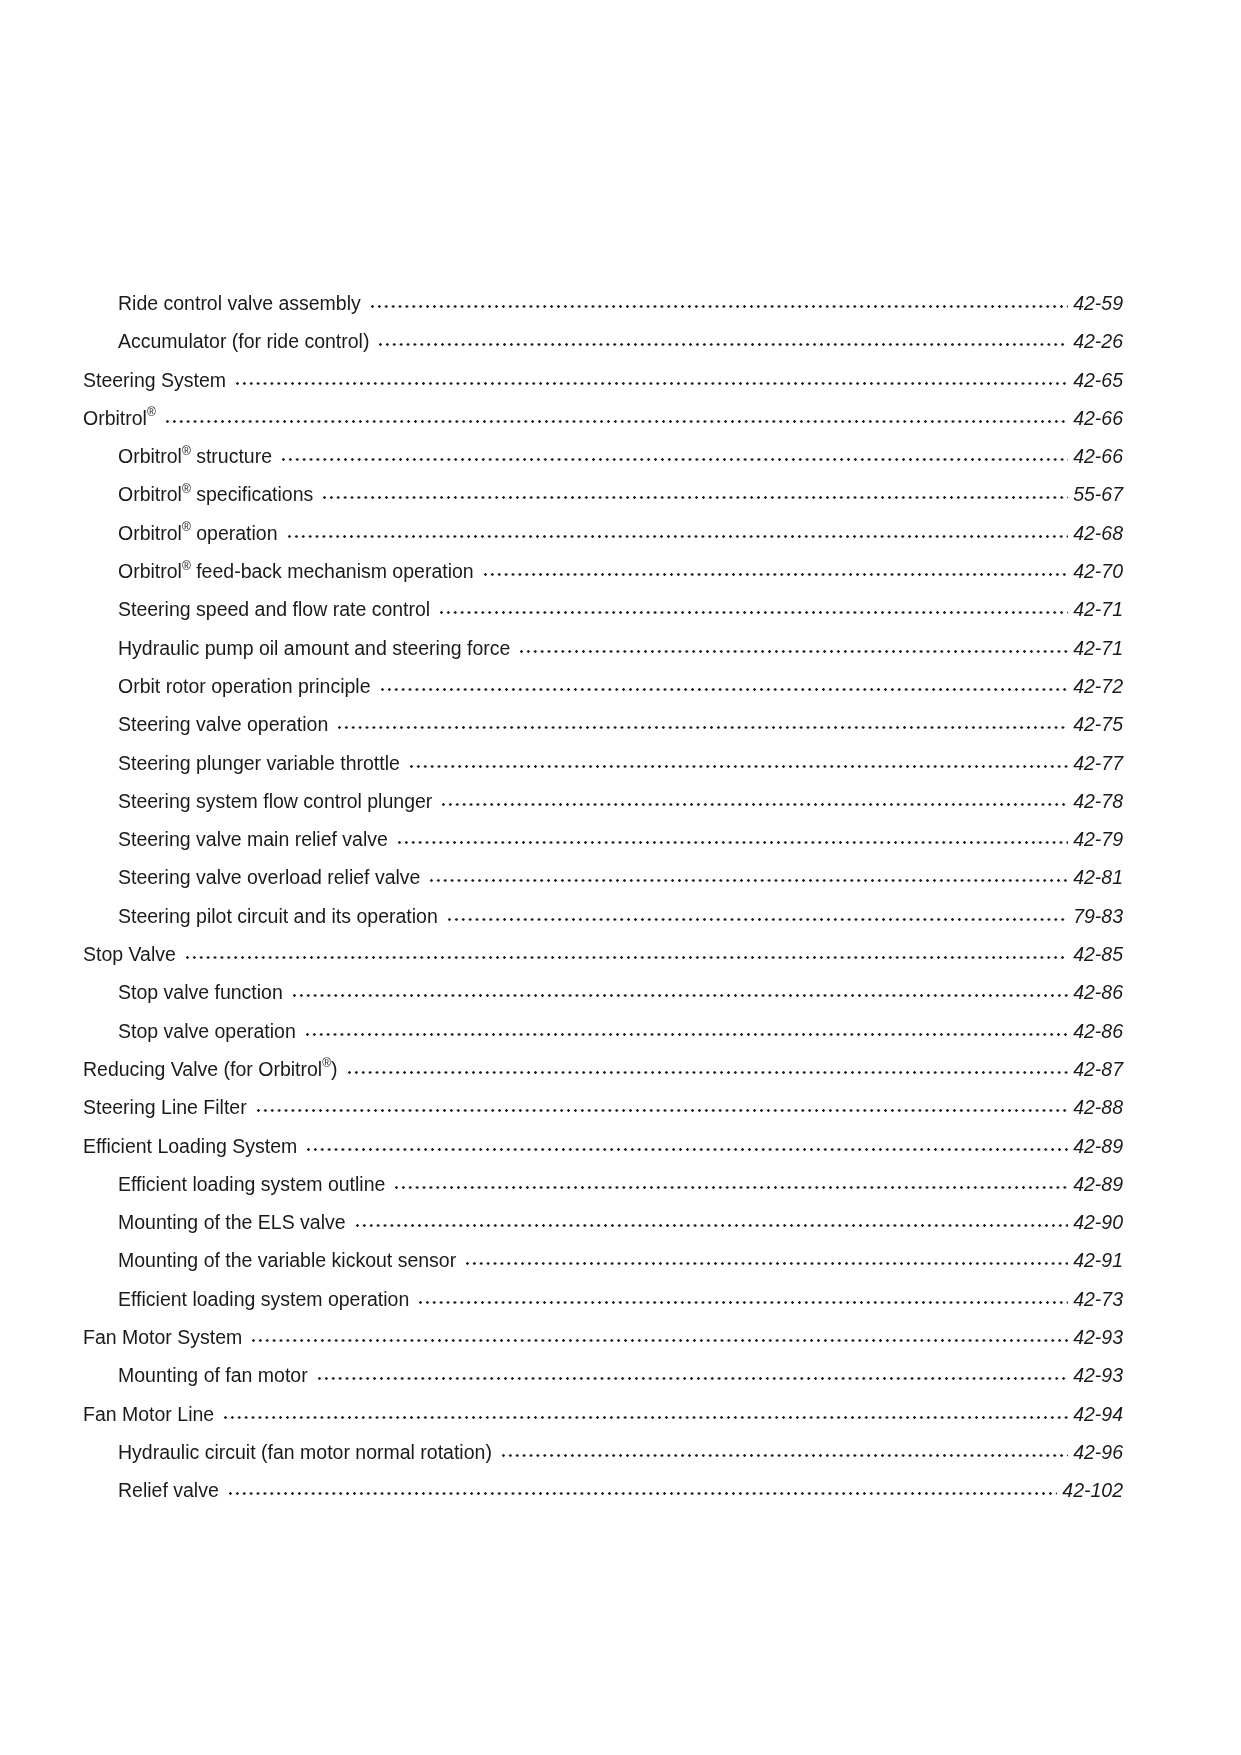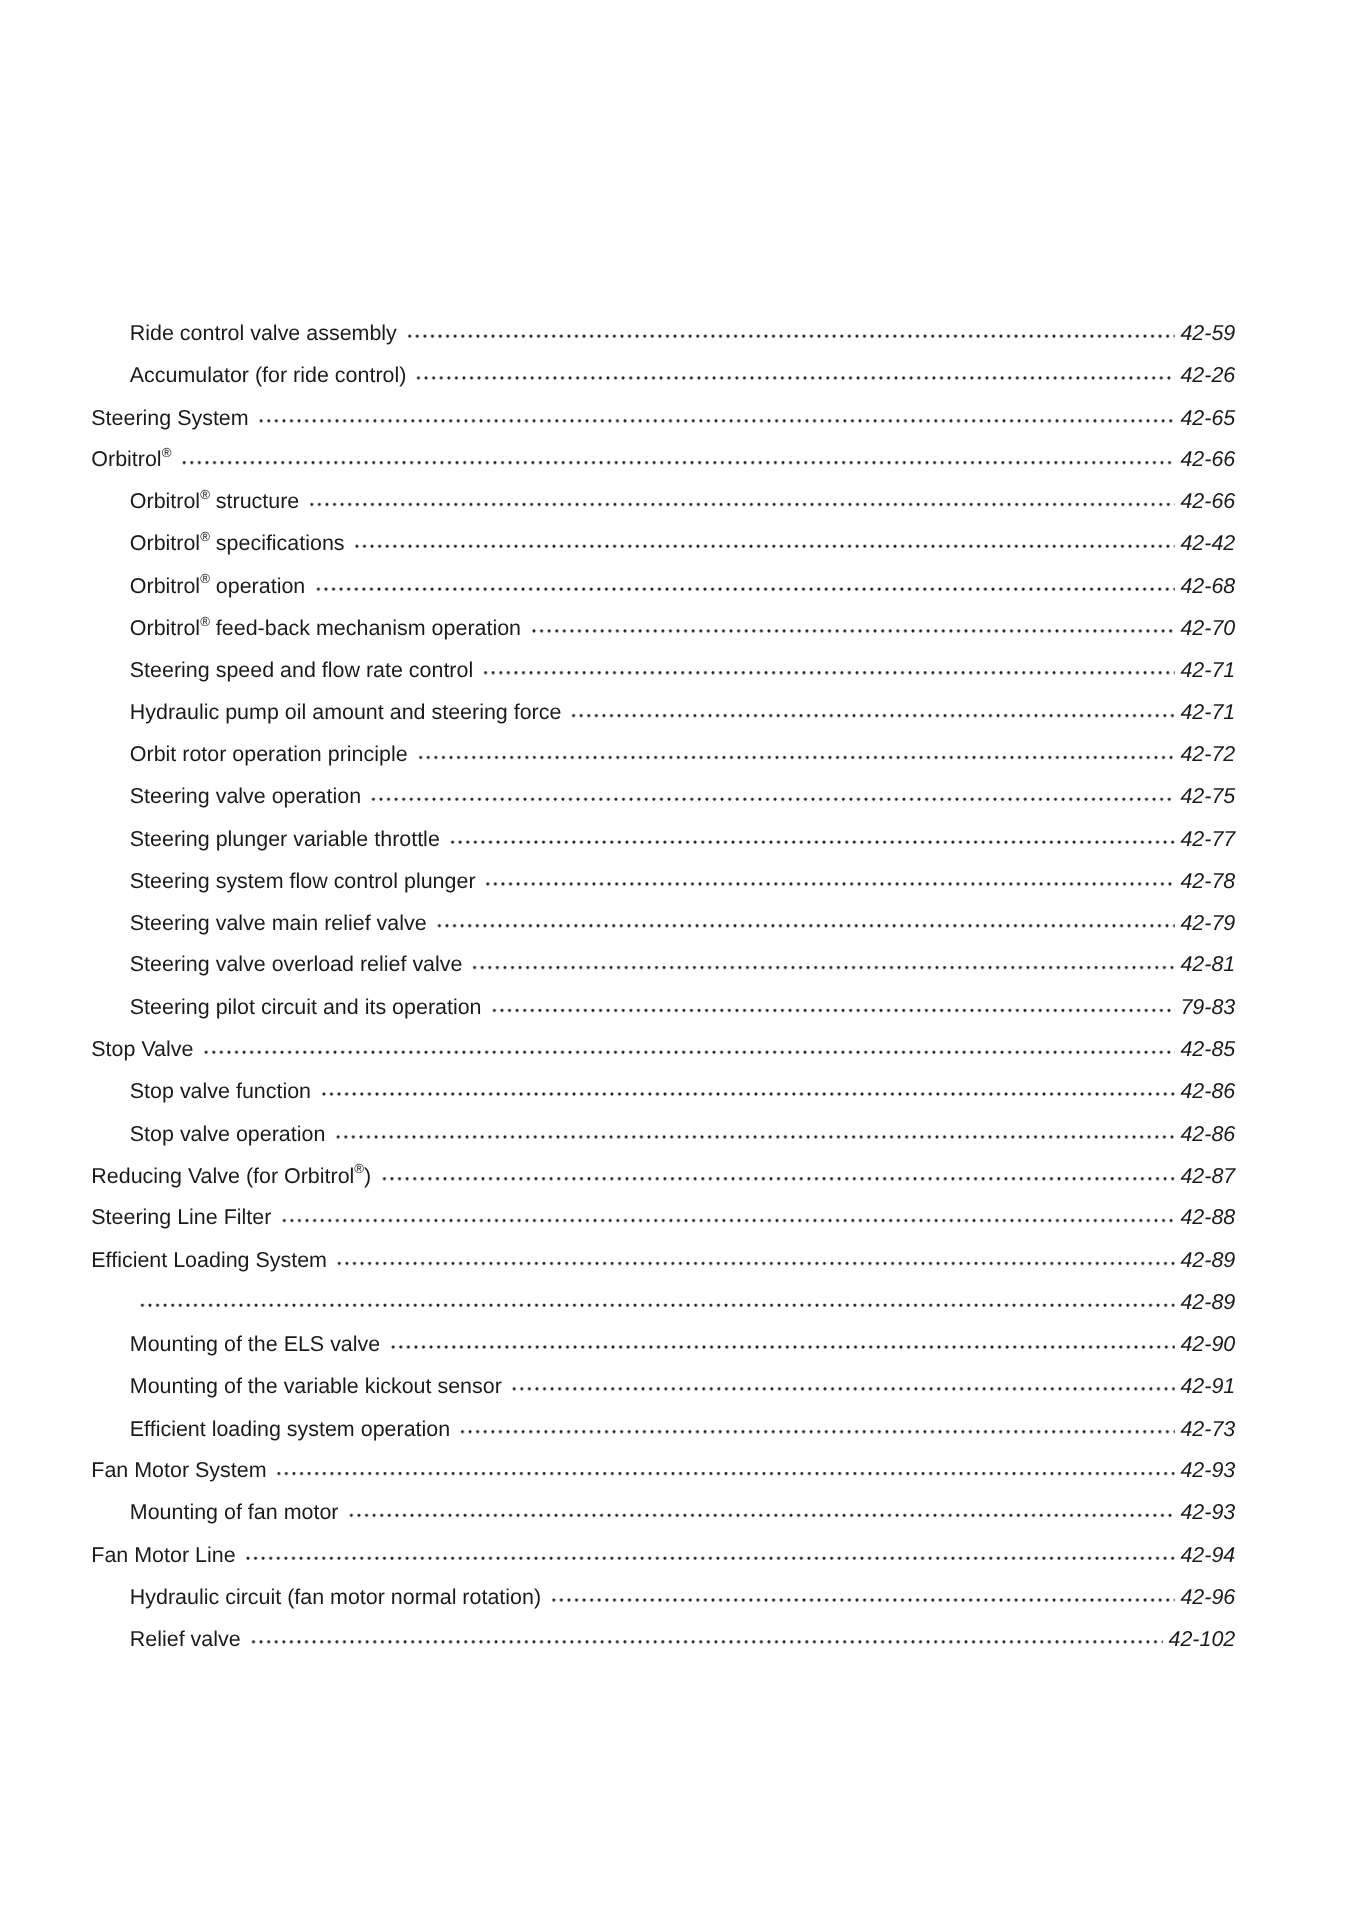--- a/index.html
+++ b/index.html
@@ -84,21 +84,21 @@
         <span class="toc-page">42-66</span>
       </div>
       <div class="toc-row level-1">
         <span class="toc-title"><span>Orbitrol</span><sup>®</sup><span> structure</span></span>
         <span class="dot-leader"></span>
         <span class="toc-page">42-66</span>
       </div>
       <div class="toc-row level-1">
         <span class="toc-title"><span>Orbitrol</span><sup>®</sup><span> specifications</span></span>
         <span class="dot-leader"></span>
-        <span class="toc-page">42-42</span>
+        <span class="toc-page">55-67</span>
       </div>
       <div class="toc-row level-1">
         <span class="toc-title"><span>Orbitrol</span><sup>®</sup><span> operation</span></span>
         <span class="dot-leader"></span>
         <span class="toc-page">42-68</span>
       </div>
       <div class="toc-row level-1">
         <span class="toc-title"><span>Orbitrol</span><sup>®</sup><span> feed-back mechanism operation</span></span>
         <span class="dot-leader"></span>
         <span class="toc-page">42-70</span>
@@ -172,20 +172,21 @@
         <span class="toc-title"><span>Steering Line Filter</span></span>
         <span class="dot-leader"></span>
         <span class="toc-page">42-88</span>
       </div>
       <div class="toc-row level-0">
         <span class="toc-title"><span>Efficient Loading System</span></span>
         <span class="dot-leader"></span>
         <span class="toc-page">42-89</span>
       </div>
       <div class="toc-row level-1">
+        <span class="toc-title"><span>Efficient loading system outline</span></span>
         <span class="dot-leader"></span>
         <span class="toc-page">42-89</span>
       </div>
       <div class="toc-row level-1">
         <span class="toc-title"><span>Mounting of the ELS valve</span></span>
         <span class="dot-leader"></span>
         <span class="toc-page">42-90</span>
       </div>
       <div class="toc-row level-1">
         <span class="toc-title"><span>Mounting of the variable kickout sensor</span></span>

